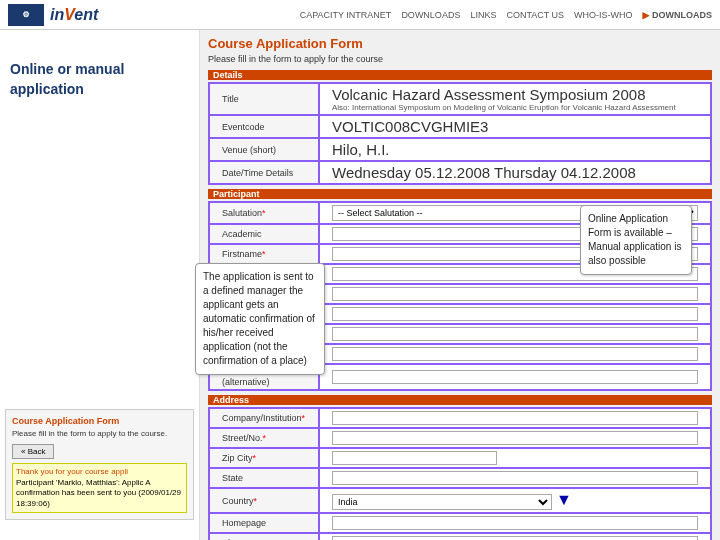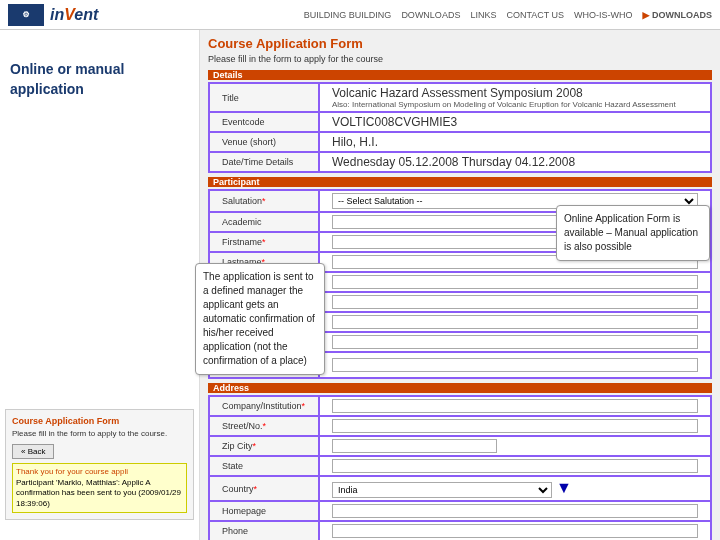--- a/index.html
+++ b/index.html
@@ -195,30 +195,30 @@
       background: #fff;
     }
     .form-select {
       width: 100%;
       border: 1px solid #aaa;
       padding: 1px;
       font-size: 9px;
       background: #fff;
     }
     .field-value {
-      font-size: 12px;
+      font-size: 15px;
       color: #333;
     }
 
     
     .tooltip-bubble-right {
       position: absolute;
       top: 175px;
-      right: 10px;
-      width: 154px;
+      right: 28px;
+      width: 112px;
       background: #fff;
       border: 1px solid #999;
       border-radius: 4px;
       padding: 6px 7px;
       font-size: 10px;
       line-height: 1.4;
       color: #222;
       z-index: 10;
       box-shadow: 1px 1px 3px rgba(0,0,0,0.2);
     }
@@ -249,21 +249,21 @@
 <body>
 
 <div class="header">
   <div class="logo-area">
     <div class="logo-box">
       <span>⚙</span>
     </div>
     <div class="logo-text">in<span style="color:#cc4400">V</span>ent</div>
   </div>
   <div class="nav-links">
-    <span>BUILDING BUILDING</span>
+    <span>CAPACITY INTRANET</span>
     <span>DOWNLOADS</span>
     <span>LINKS</span>
     <span>CONTACT US</span>
     <span>WHO-IS-WHO</span>
     <span style="color:#cc4400; font-weight:bold">▶ <span>DOWNLOADS</span></span>
   </div>
 </div>
 
 <div class="main">
 

